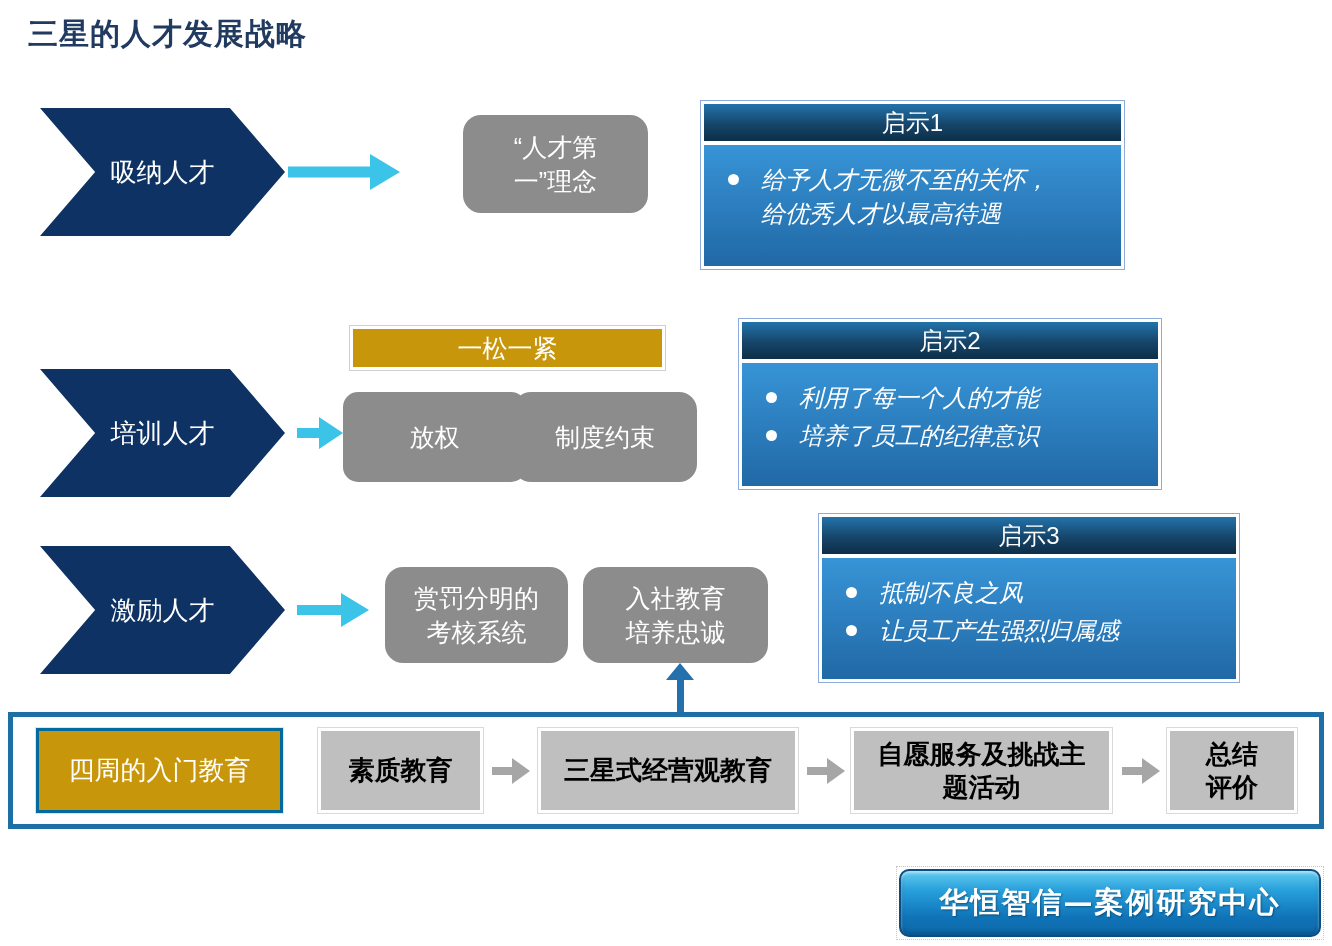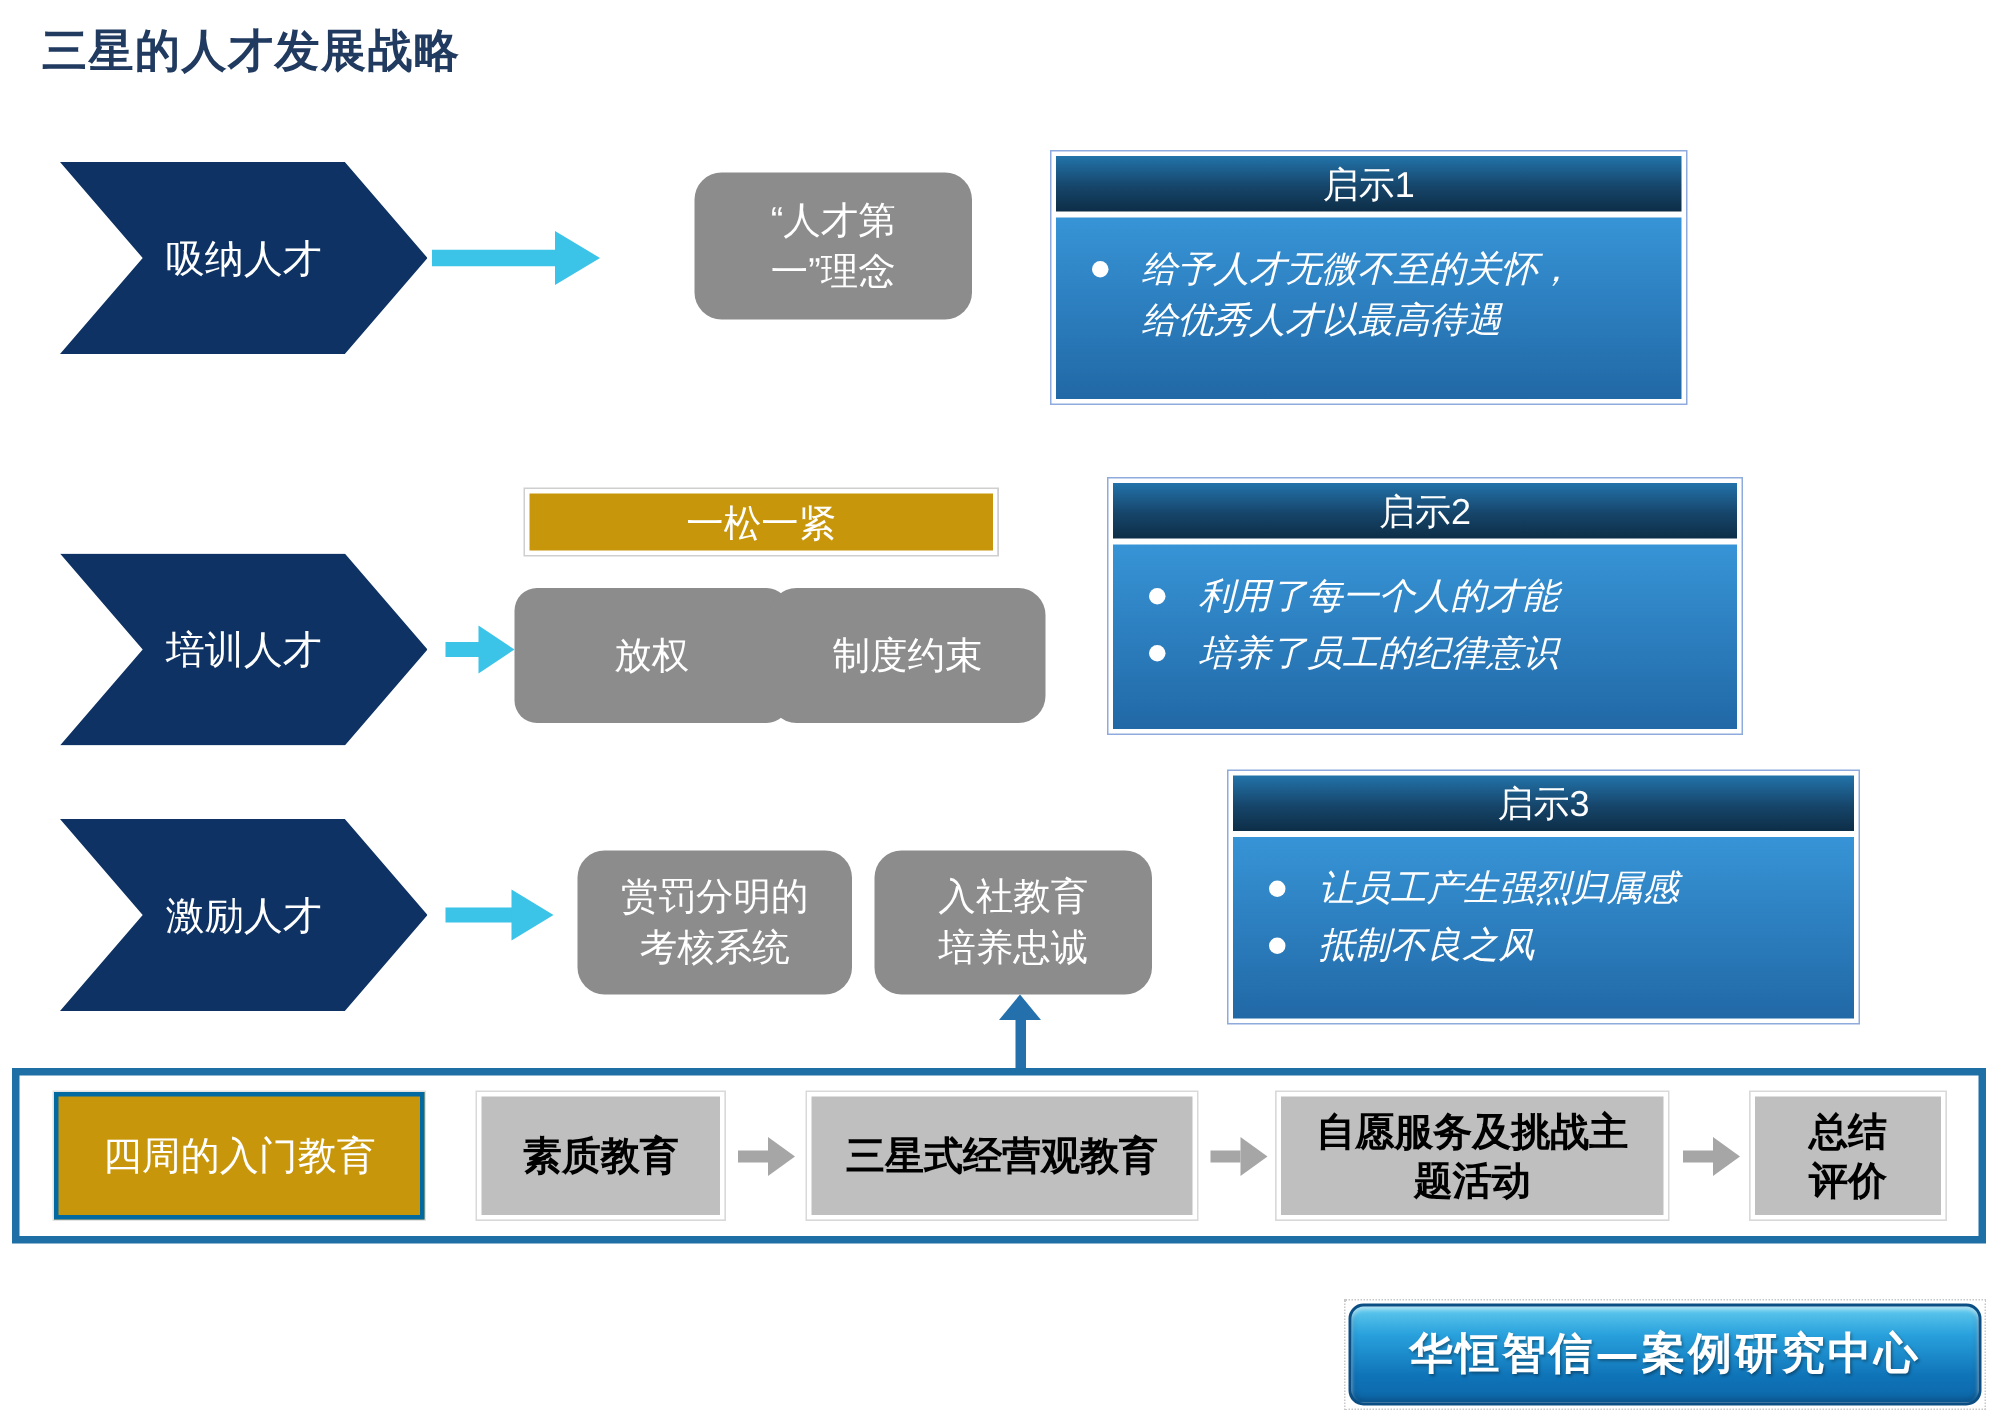--- a/index.html
+++ b/index.html
@@ -176,25 +176,25 @@
     <span>入社教育培养忠诚</span>
   </div>
   <div class="gbox shangfa">
     <span>赏罚分明的考核系统</span>
   </div>
   <div class="tip t3">
     <div class="tip-header">启示3</div>
     <div class="tip-body">
       <div class="bullet">
         <span class="dot"></span>
+        <span class="btext">抵制不良之风</span>
+      </div>
+      <div class="bullet">
+        <span class="dot"></span>
         <span class="btext">让员工产生强烈归属感</span>
-      </div>
-      <div class="bullet">
-        <span class="dot"></span>
-        <span class="btext">抵制不良之风</span>
       </div>
     </div>
   </div>
 
   <div class="uparrow">
     <div class="head"></div>
     <div class="shaft"></div>
   </div>
 
   <div class="bottom-box">

